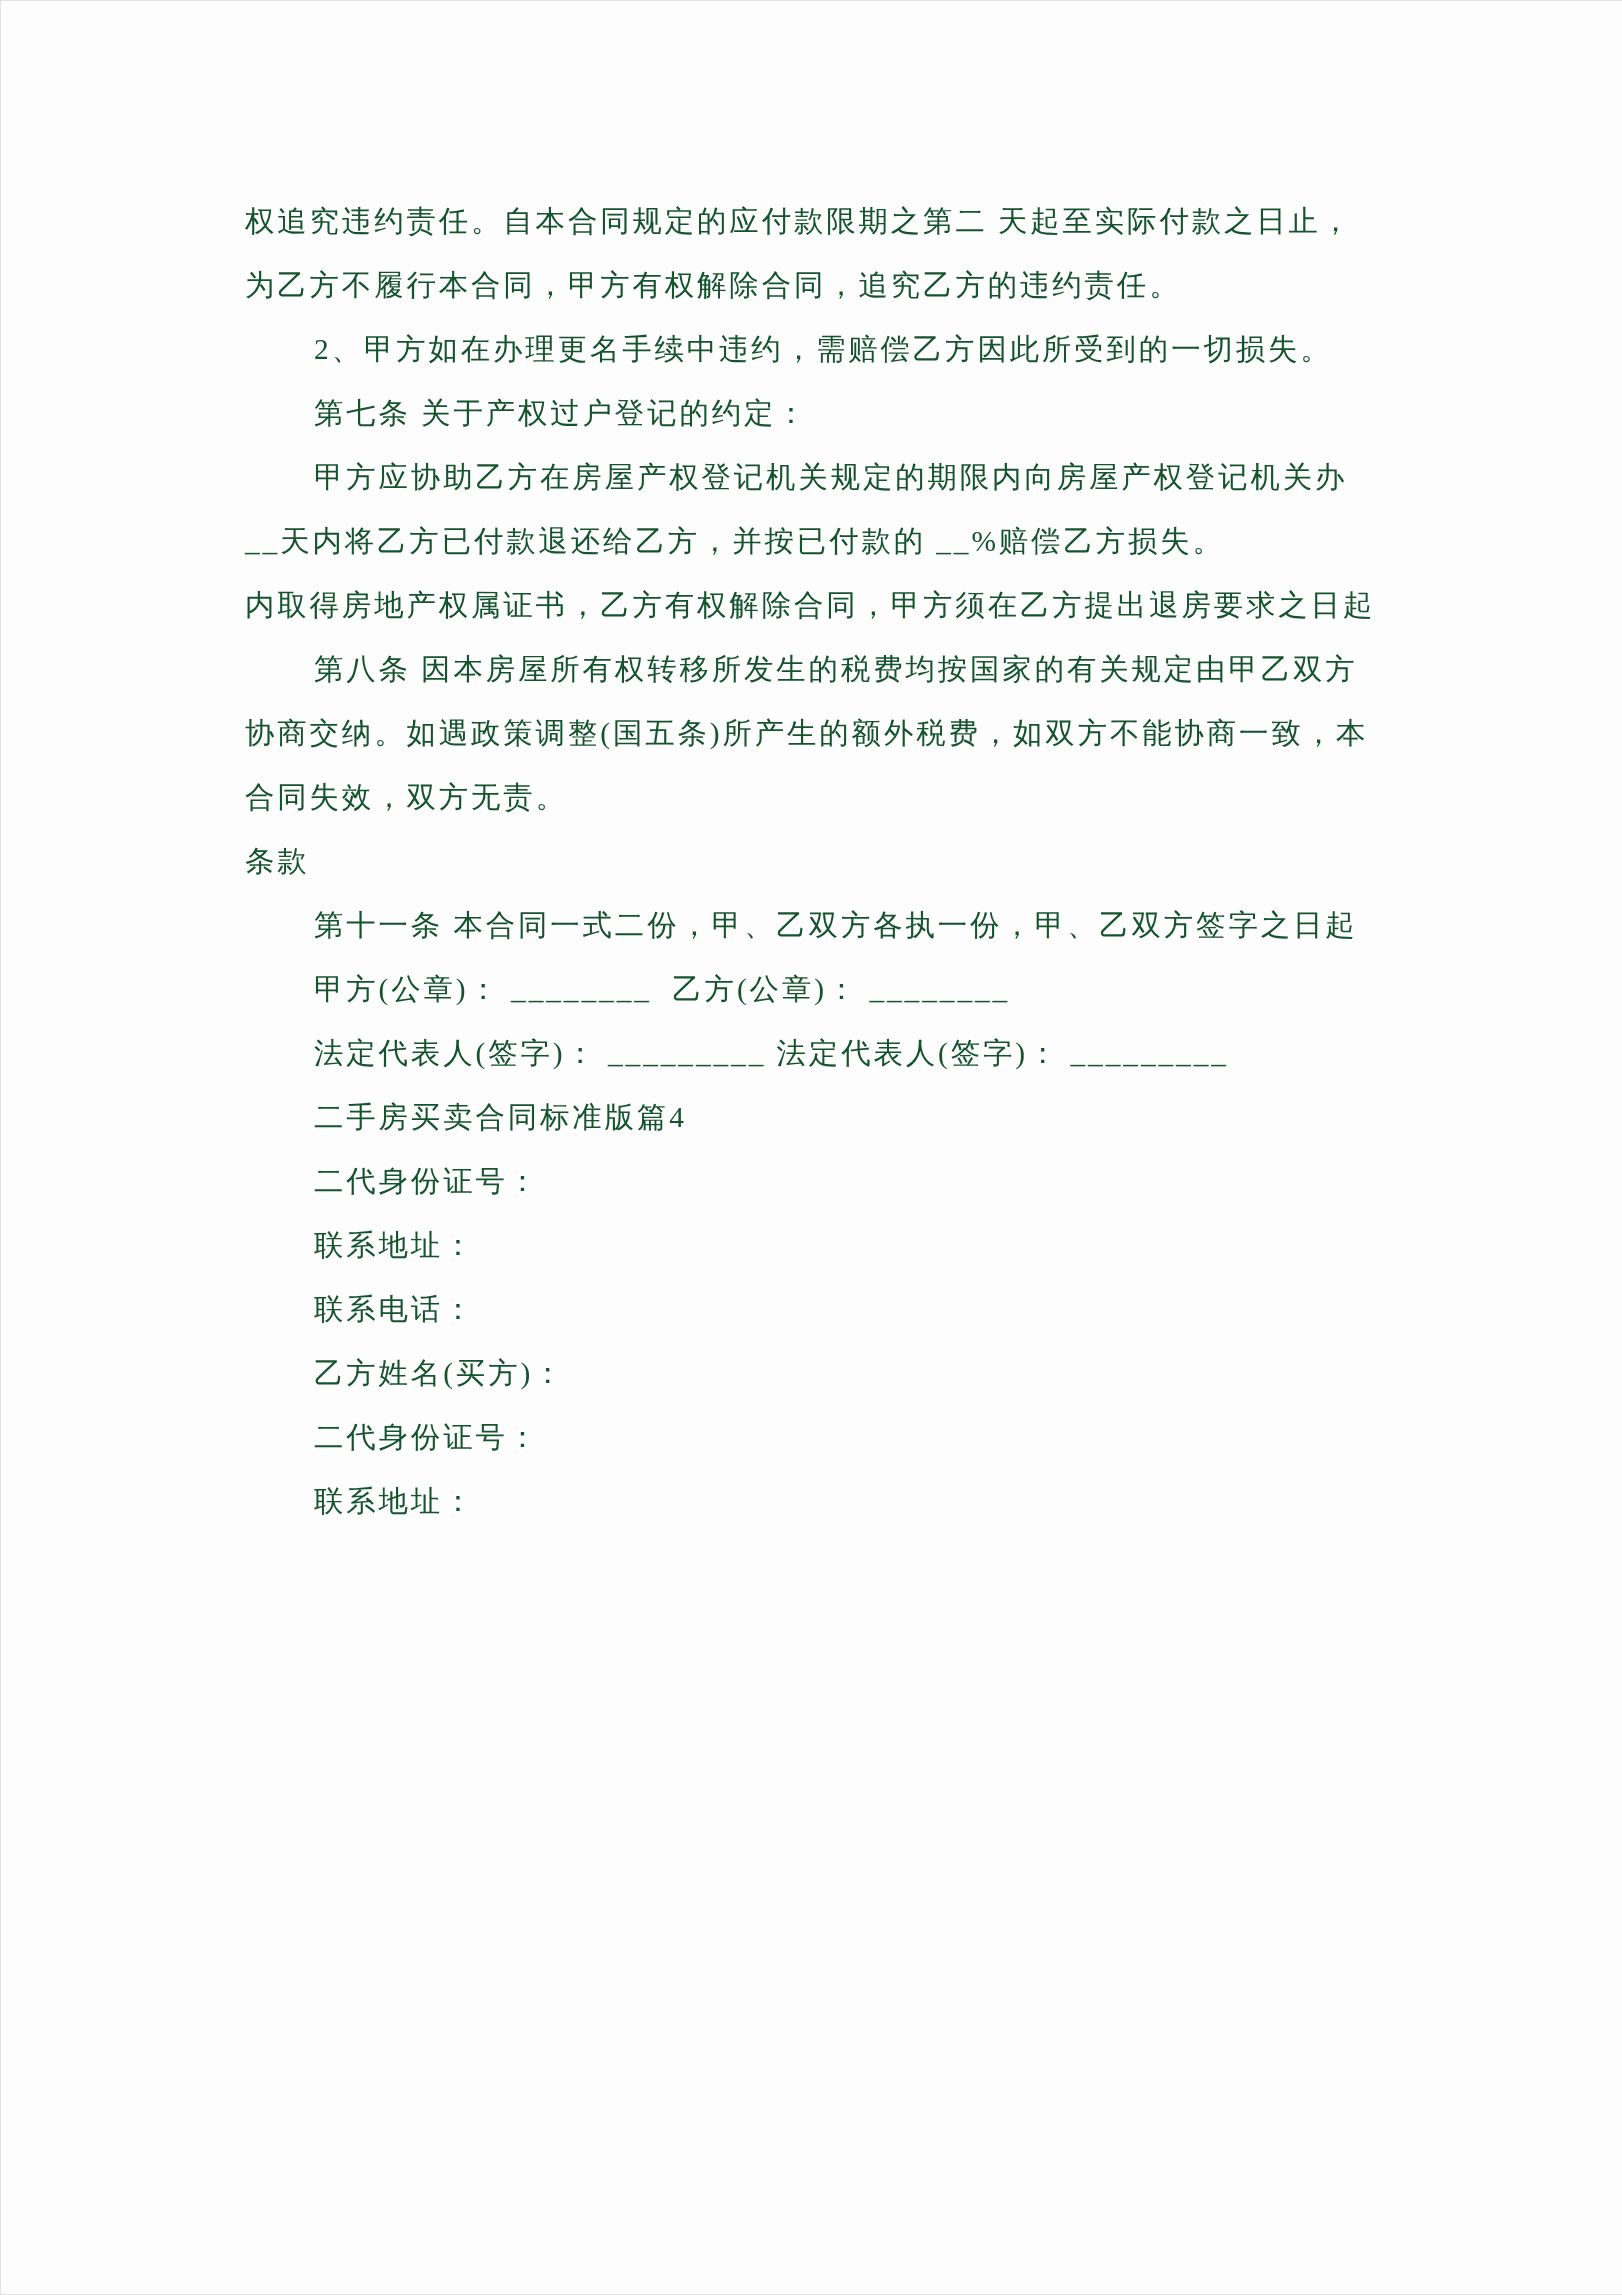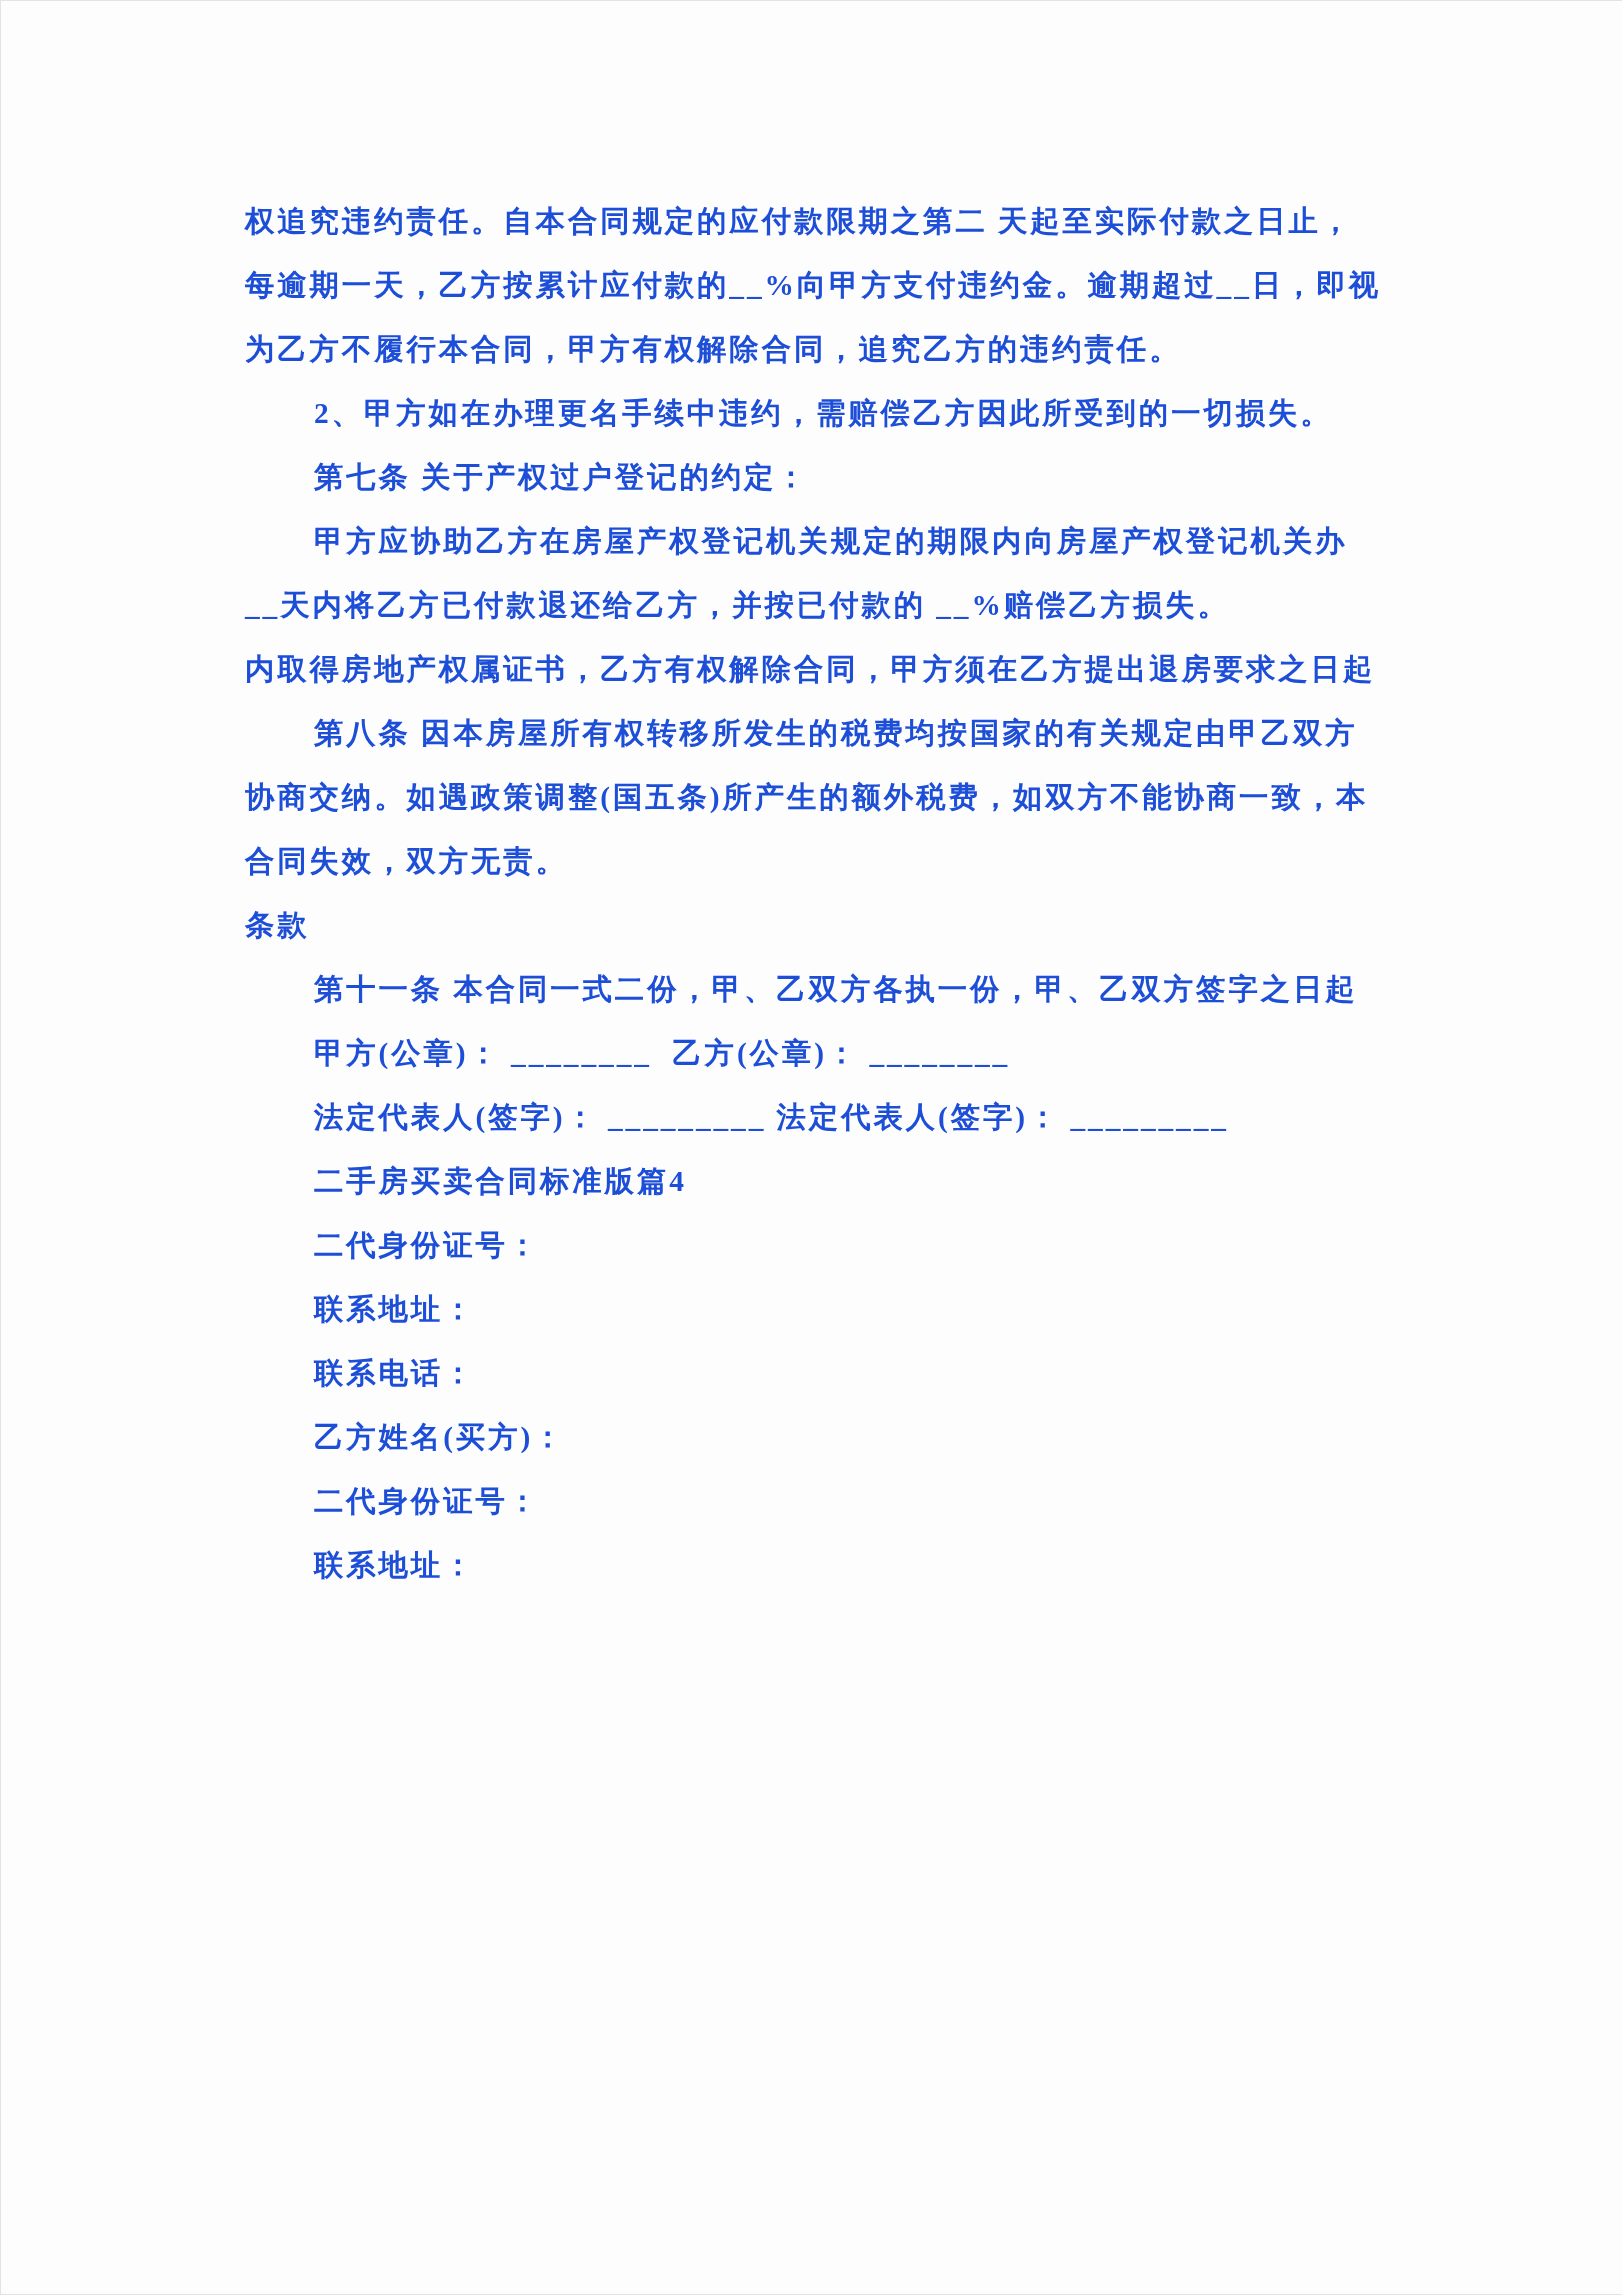--- a/index.html
+++ b/index.html
@@ -22,34 +22,33 @@
     left: 244px;
     top: 188px;
     width: 1171px;
   }
   .line {
     height: 64px;
     line-height: 64px;
     font-size: 29.4px;
     letter-spacing: 2.9px;
     white-space: pre;
-    color: #1d4ed8;
-    font-weight: 700;
+    color: #14532d;
+    font-weight: 400;
   }
   .line.indent {
     padding-left: 69px;
   }
 </style>
 </head>
 <body>
 
 <div class="page">
   <div class="content">
       <div class="line">权追究违约责任。自本合同规定的应付款限期之第二 天起至实际付款之日止，</div>
-      <div class="line">每逾期一天，乙方按累计应付款的__%向甲方支付违约金。逾期超过__日，即视</div>
       <div class="line">为乙方不履行本合同，甲方有权解除合同，追究乙方的违约责任。</div>
       <div class="line indent">2、甲方如在办理更名手续中违约，需赔偿乙方因此所受到的一切损失。</div>
       <div class="line indent">第七条 关于产权过户登记的约定：</div>
       <div class="line indent">甲方应协助乙方在房屋产权登记机关规定的期限内向房屋产权登记机关办</div>
       <div class="line">__天内将乙方已付款退还给乙方，并按已付款的 __%赔偿乙方损失。</div>
       <div class="line">内取得房地产权属证书，乙方有权解除合同，甲方须在乙方提出退房要求之日起</div>
       <div class="line indent">第八条 因本房屋所有权转移所发生的税费均按国家的有关规定由甲乙双方</div>
       <div class="line">协商交纳。如遇政策调整(国五条)所产生的额外税费，如双方不能协商一致，本</div>
       <div class="line">合同失效，双方无责。</div>
       <div class="line">条款</div>

